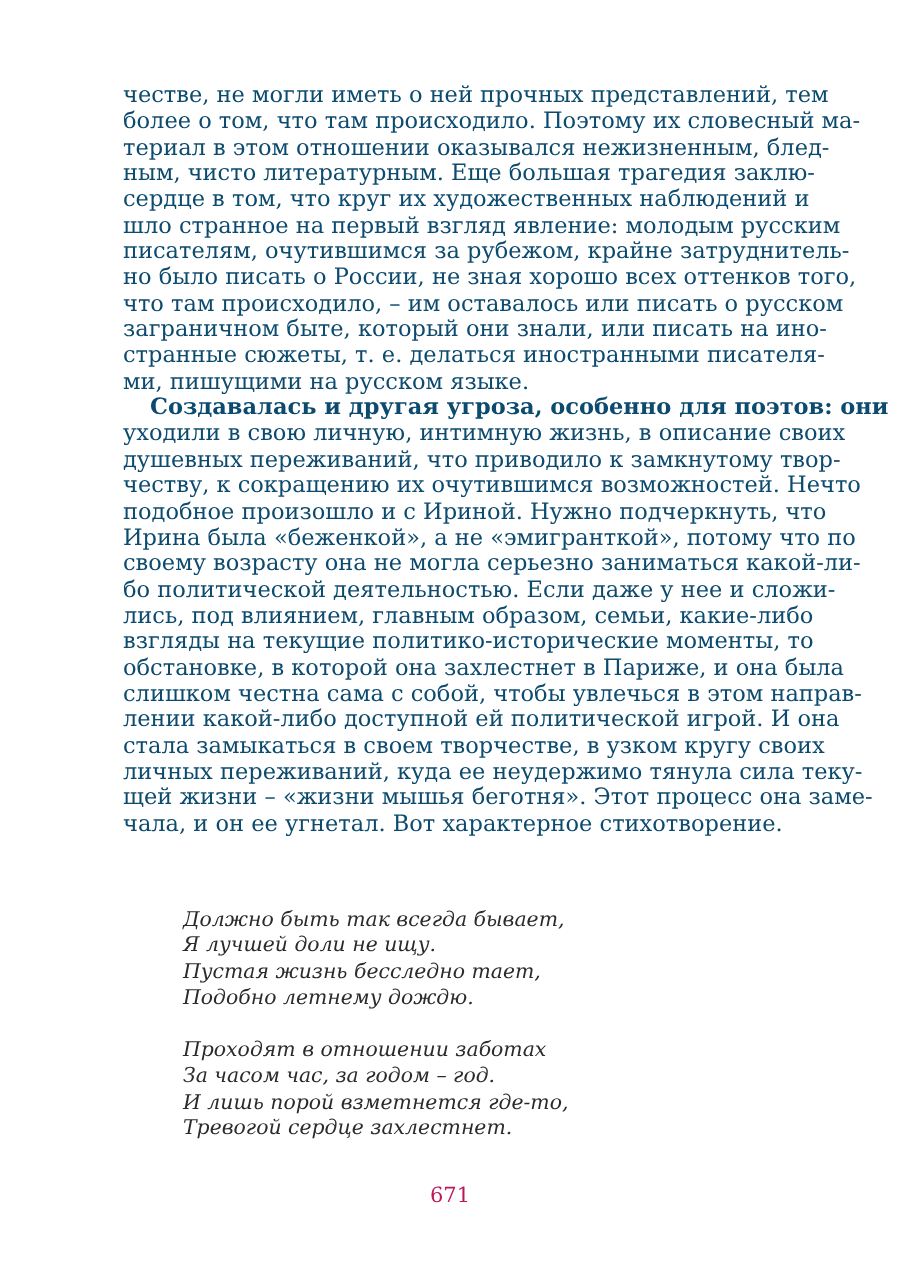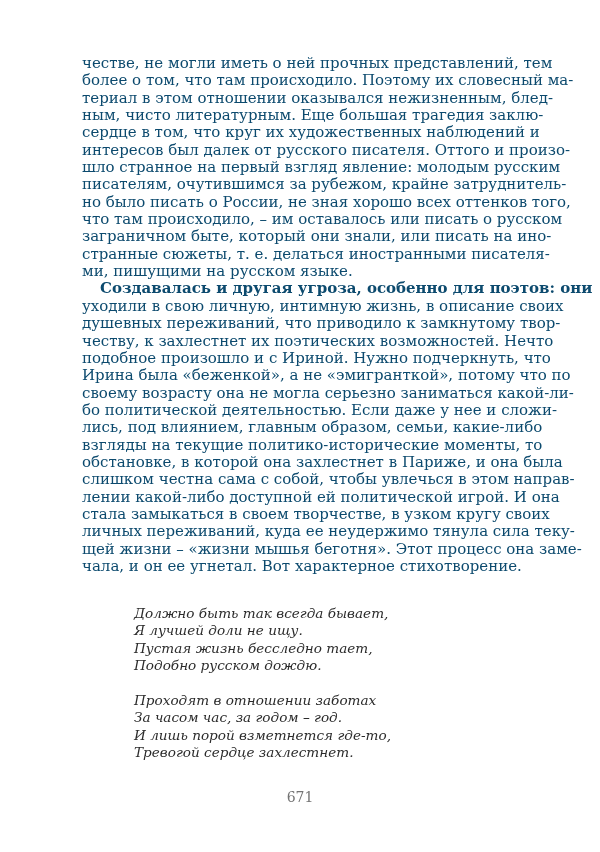--- a/index.html
+++ b/index.html
@@ -11,75 +11,74 @@
     }
     .line {
       display: block; white-space: nowrap; text-align: justify;
       text-align-last: justify; height: 17.35px; overflow: visible;
     }
     .line.last { text-align-last: left; }
     .line.indent { padding-left: 18px; font-weight: bold; }
     .poem {
       position: absolute; left: 122px; width: 320px;
       font-family: "DejaVu Serif", "Liberation Serif", serif;
-      font-style: italic; font-size: 13.6px; line-height: 17.3px; color: #2b2b2b; margin-left: 12px;
+      font-style: italic; font-size: 13.6px; line-height: 17.3px; color: #2b2b2b;
     }
     .poem .pl { display: block; white-space: nowrap; }
     .stanza1 { top: 605px; }
     .stanza2 { top: 692px; }
     .page-number {
       position: absolute; top: 789px; left: 0; width: 600px; text-align: center;
-      font-family: "DejaVu Serif", "Liberation Serif", serif; font-size: 14px; color: #737373;
+      font-family: "DejaVu Serif", "Liberation Serif", serif; font-size: 14px; color: #be185d;
     }
   </style>
 </head>
 <body>
 
 <div class="page">
   <div>
     <span class="line">честве, не могли иметь о ней прочных представлений, тем</span>
     <span class="line">более о том, что там происходило. Поэтому их словесный ма-</span>
     <span class="line">териал в этом отношении оказывался нежизненным, блед-</span>
     <span class="line">ным, чисто литературным. Еще большая трагедия заклю-</span>
     <span class="line">сердце в том, что круг их художественных наблюдений и</span>
-    <span class="line">интересов был далек от русского писателя. Оттого и произо-</span>
     <span class="line">шло странное на первый взгляд явление: молодым русским</span>
     <span class="line">писателям, очутившимся за рубежом, крайне затруднитель-</span>
     <span class="line">но было писать о России, не зная хорошо всех оттенков того,</span>
     <span class="line">что там происходило, – им оставалось или писать о русском</span>
     <span class="line">заграничном быте, который они знали, или писать на ино-</span>
     <span class="line">странные сюжеты, т. е. делаться иностранными писателя-</span>
     <span class="line last">ми, пишущими на русском языке.</span>
   </div>
   <div>
     <span class="line indent">Создавалась и другая угроза, особенно для поэтов: они</span>
     <span class="line">уходили в свою личную, интимную жизнь, в описание своих</span>
     <span class="line">душевных переживаний, что приводило к замкнутому твор-</span>
-    <span class="line">честву, к захлестнет их поэтических возможностей. Нечто</span>
+    <span class="line">честву, к сокращению их очутившимся возможностей. Нечто</span>
     <span class="line">подобное произошло и с Ириной. Нужно подчеркнуть, что</span>
     <span class="line">Ирина была «беженкой», а не «эмигранткой», потому что по</span>
     <span class="line">своему возрасту она не могла серьезно заниматься какой-ли-</span>
     <span class="line">бо политической деятельностью. Если даже у нее и сложи-</span>
     <span class="line">лись, под влиянием, главным образом, семьи, какие-либо</span>
     <span class="line">взгляды на текущие политико-исторические моменты, то</span>
     <span class="line">обстановке, в которой она захлестнет в Париже, и она была</span>
     <span class="line">слишком честна сама с собой, чтобы увлечься в этом направ-</span>
     <span class="line">лении какой-либо доступной ей политической игрой. И она</span>
     <span class="line">стала замыкаться в своем творчестве, в узком кругу своих</span>
     <span class="line">личных переживаний, куда ее неудержимо тянула сила теку-</span>
     <span class="line">щей жизни – «жизни мышья беготня». Этот процесс она заме-</span>
     <span class="line last">чала, и он ее угнетал. Вот характерное стихотворение.</span>
   </div>
 </div>
 
 <div class="poem stanza1">
   <span class="pl">Должно быть так всегда бывает,</span>
   <span class="pl">Я лучшей доли не ищу.</span>
   <span class="pl">Пустая жизнь бесследно тает,</span>
-  <span class="pl">Подобно русском дождю.</span>
+  <span class="pl">Подобно летнему дождю.</span>
 </div>
 
 <div class="poem stanza2">
   <span class="pl">Проходят в отношении заботах</span>
   <span class="pl">За часом час, за годом – год.</span>
   <span class="pl">И лишь порой взметнется где-то,</span>
   <span class="pl">Тревогой сердце захлестнет.</span>
 </div>
 
 <div class="page-number">671</div>

